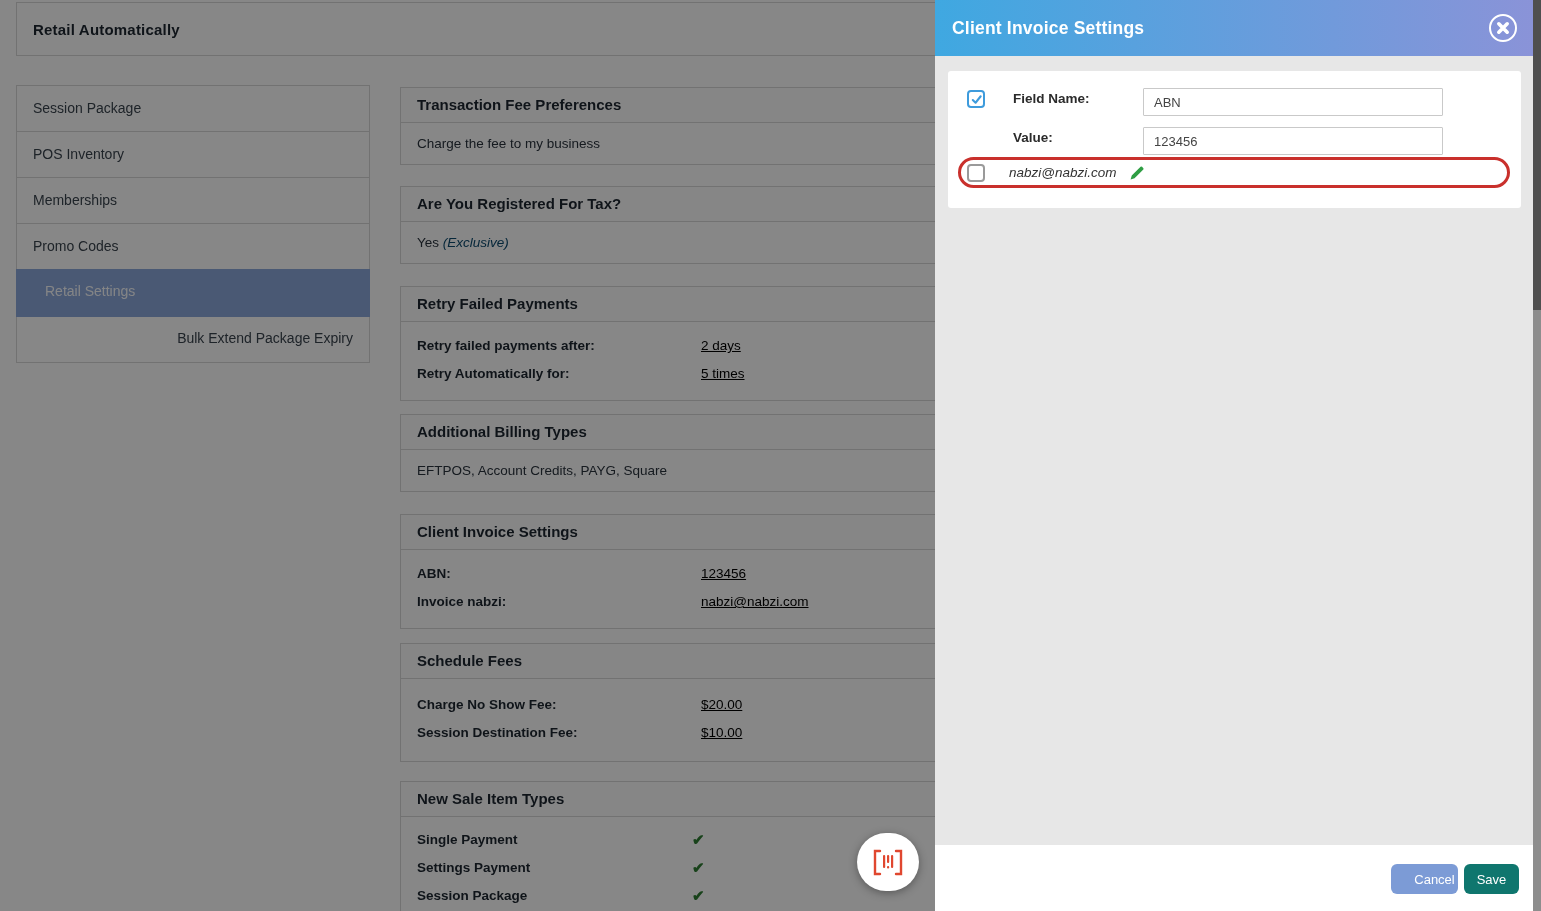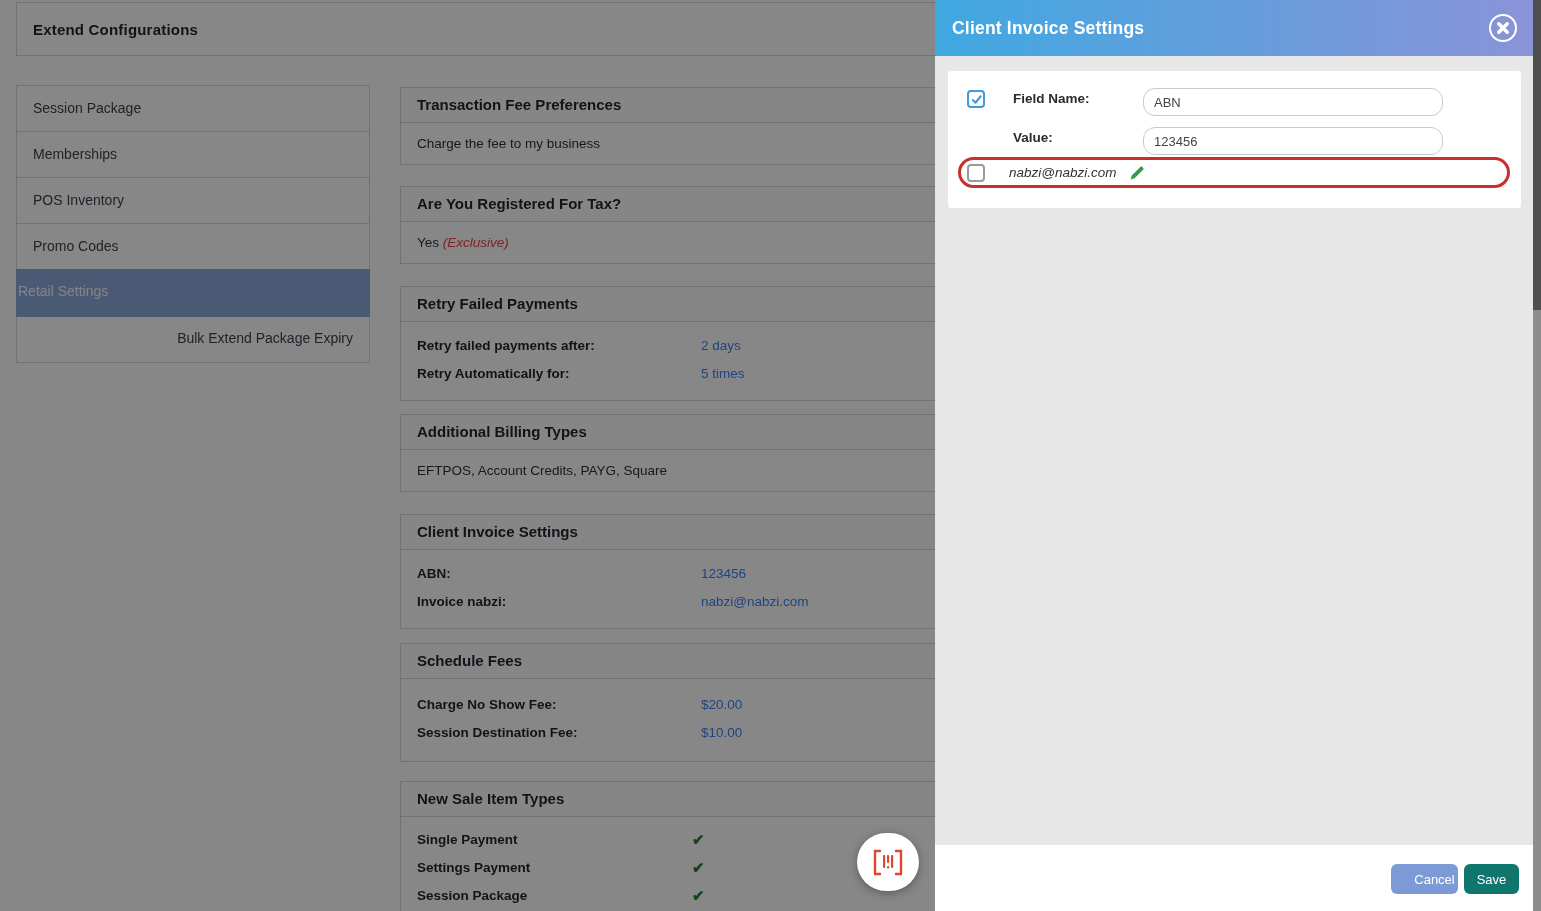--- a/index.html
+++ b/index.html
@@ -13,32 +13,32 @@
   .topbar { position:absolute; left:16px; top:2px; width:1509px; height:54px;
             background:#fff; border:1px solid #d8d8d8; display:flex; align-items:center; }
   .topbar .title { font-size:15px; font-weight:700; color:#1d2630; padding-left:16px; letter-spacing:.2px; }
 
   .sidebar { position:absolute; left:16px; top:85px; width:354px; background:#fff;
              border:1px solid #d8d8d8; }
   .side-item { height:46px; line-height:45px; padding:0 16px; font-size:14px; color:#3a444e;
                border-bottom:1px solid #d8d8d8; cursor:pointer; }
   .side-item:last-child { border-bottom:none;text-align:right; }
   .side-item.selected { background:#8CA9DC; color:rgba(255,255,255,.95); margin:-1px; height:48px;
-                        padding:0 2px; border-bottom:none; position:relative; z-index:2; }
+                        padding:0 29px; border-bottom:none; position:relative; z-index:2; }
 
   .section { position:absolute; left:400px; width:1125px; background:#fff; border:1px solid #d8d8d8; }
   .sec-head { height:35px; line-height:34px; padding:0 16px; font-size:15px; font-weight:700;
               color:#1d2630; border-bottom:1px solid #d8d8d8; background:#fdfdfd; }
   .sec-body-single { height:41px; line-height:41px; padding:0 16px; font-size:13.5px; color:#2a333d; }
   .sec-body-lines { padding:10px 0 12px 0; }
   .line-row { position:relative; height:28px; line-height:28px; font-size:13.5px; }
   .line-row .lbl { position:absolute; left:16px; font-weight:700; color:#1d2630; }
-  .line-row .val { position:absolute; left:300px; color:#3b82f6; }
+  .line-row .val { position:absolute; left:300px; color:#000000;text-decoration:underline; }
   .line-row .chk { position:absolute; left:291px; color:#2E7D32; font-size:15px; font-weight:700; }
-  .note { font-style:italic; color:#ef4444; }
+  .note { font-style:italic; color:#0c4a6e; }
 
   
   .overlay { position:absolute; inset:0; background:rgba(0,0,0,0.47); z-index:5; }
 
   
   .fab { position:absolute; left:857px; top:833px; width:62px; height:58px; border-radius:30px;
          background:#fff; z-index:6; display:flex; align-items:center; justify-content:center;
          box-shadow:0 2px 8px rgba(0,0,0,.35); cursor:pointer; }
 
   
@@ -53,21 +53,21 @@
 
   .card { position:absolute; left:13px; top:15px; width:573px; height:137px; background:#fff; border-radius:3px;padding-left:48px; }
   .cbx { width:18px; height:18px; border-radius:4px; background:#fff; display:flex;
          align-items:center; justify-content:center; cursor:pointer; }
   .cbx.checked { border:2px solid #3E9BDC; }
   .cbx.unchecked { border:2px solid #9a9a9a; }
   .cbx-1 { position:absolute; left:19px; top:19px; }
   .f-label { position:absolute; left:65px; font-size:13.5px; font-weight:700; color:#2b2b2b; height:32px; line-height:32px; }
   .f-label-1 { top:12px; } .f-label-2 { top:51px; }
   .f-input { position:absolute; left:195px; width:300px; height:28px; border:1px solid #c9c9c9;
-             border-radius:12px; font-family:"Liberation Sans",sans-serif; font-size:13px; color:#444;
+             border-radius:1px; font-family:"Liberation Sans",sans-serif; font-size:13px; color:#444;
              padding:0 10px; outline:none; background:#fff; }
   .f-input-1 { top:17px; } .f-input-2 { top:56px; }
 
   .email-row { position:absolute; left:10px; top:86px; width:552px; height:31px;
                border:3px solid #C9302C; border-radius:16px; background:#fff;
                display:flex; align-items:center; padding-left:6px; }
   .email-text { font-size:13.5px; font-style:italic; color:#333; margin-left:24px; }
   .pencil { margin-left:12px; display:flex; align-items:center; cursor:pointer; }
 
   .modal-foot { position:absolute; left:0; bottom:0; width:100%; height:66px; background:#fff; }
@@ -81,27 +81,27 @@
   .scroll-thumb { position:absolute; left:0; top:0; width:8px; height:310px; background:#4f4f4f; }
 </style>
 </head>
 <body>
 
 <div class="stage">
 
   <div class="page">
 
     <div class="topbar">
-      <div class="title">Extend Configurations</div>
+      <div class="title">Retail Automatically</div>
     </div>
 
     <div class="sidebar">
       <div class="side-item">Session Package</div>
+      <div class="side-item">POS Inventory</div>
       <div class="side-item">Memberships</div>
-      <div class="side-item">POS Inventory</div>
       <div class="side-item">Promo Codes</div>
       <div class="side-item selected">Retail Settings</div>
       <div class="side-item">Bulk Extend Package Expiry</div>
     </div>
 
     <div class="section" style="top:87px;">
       <div class="sec-head">Transaction Fee Preferences</div>
       <div class="sec-body-single">Charge the fee to my business</div>
     </div>
 

